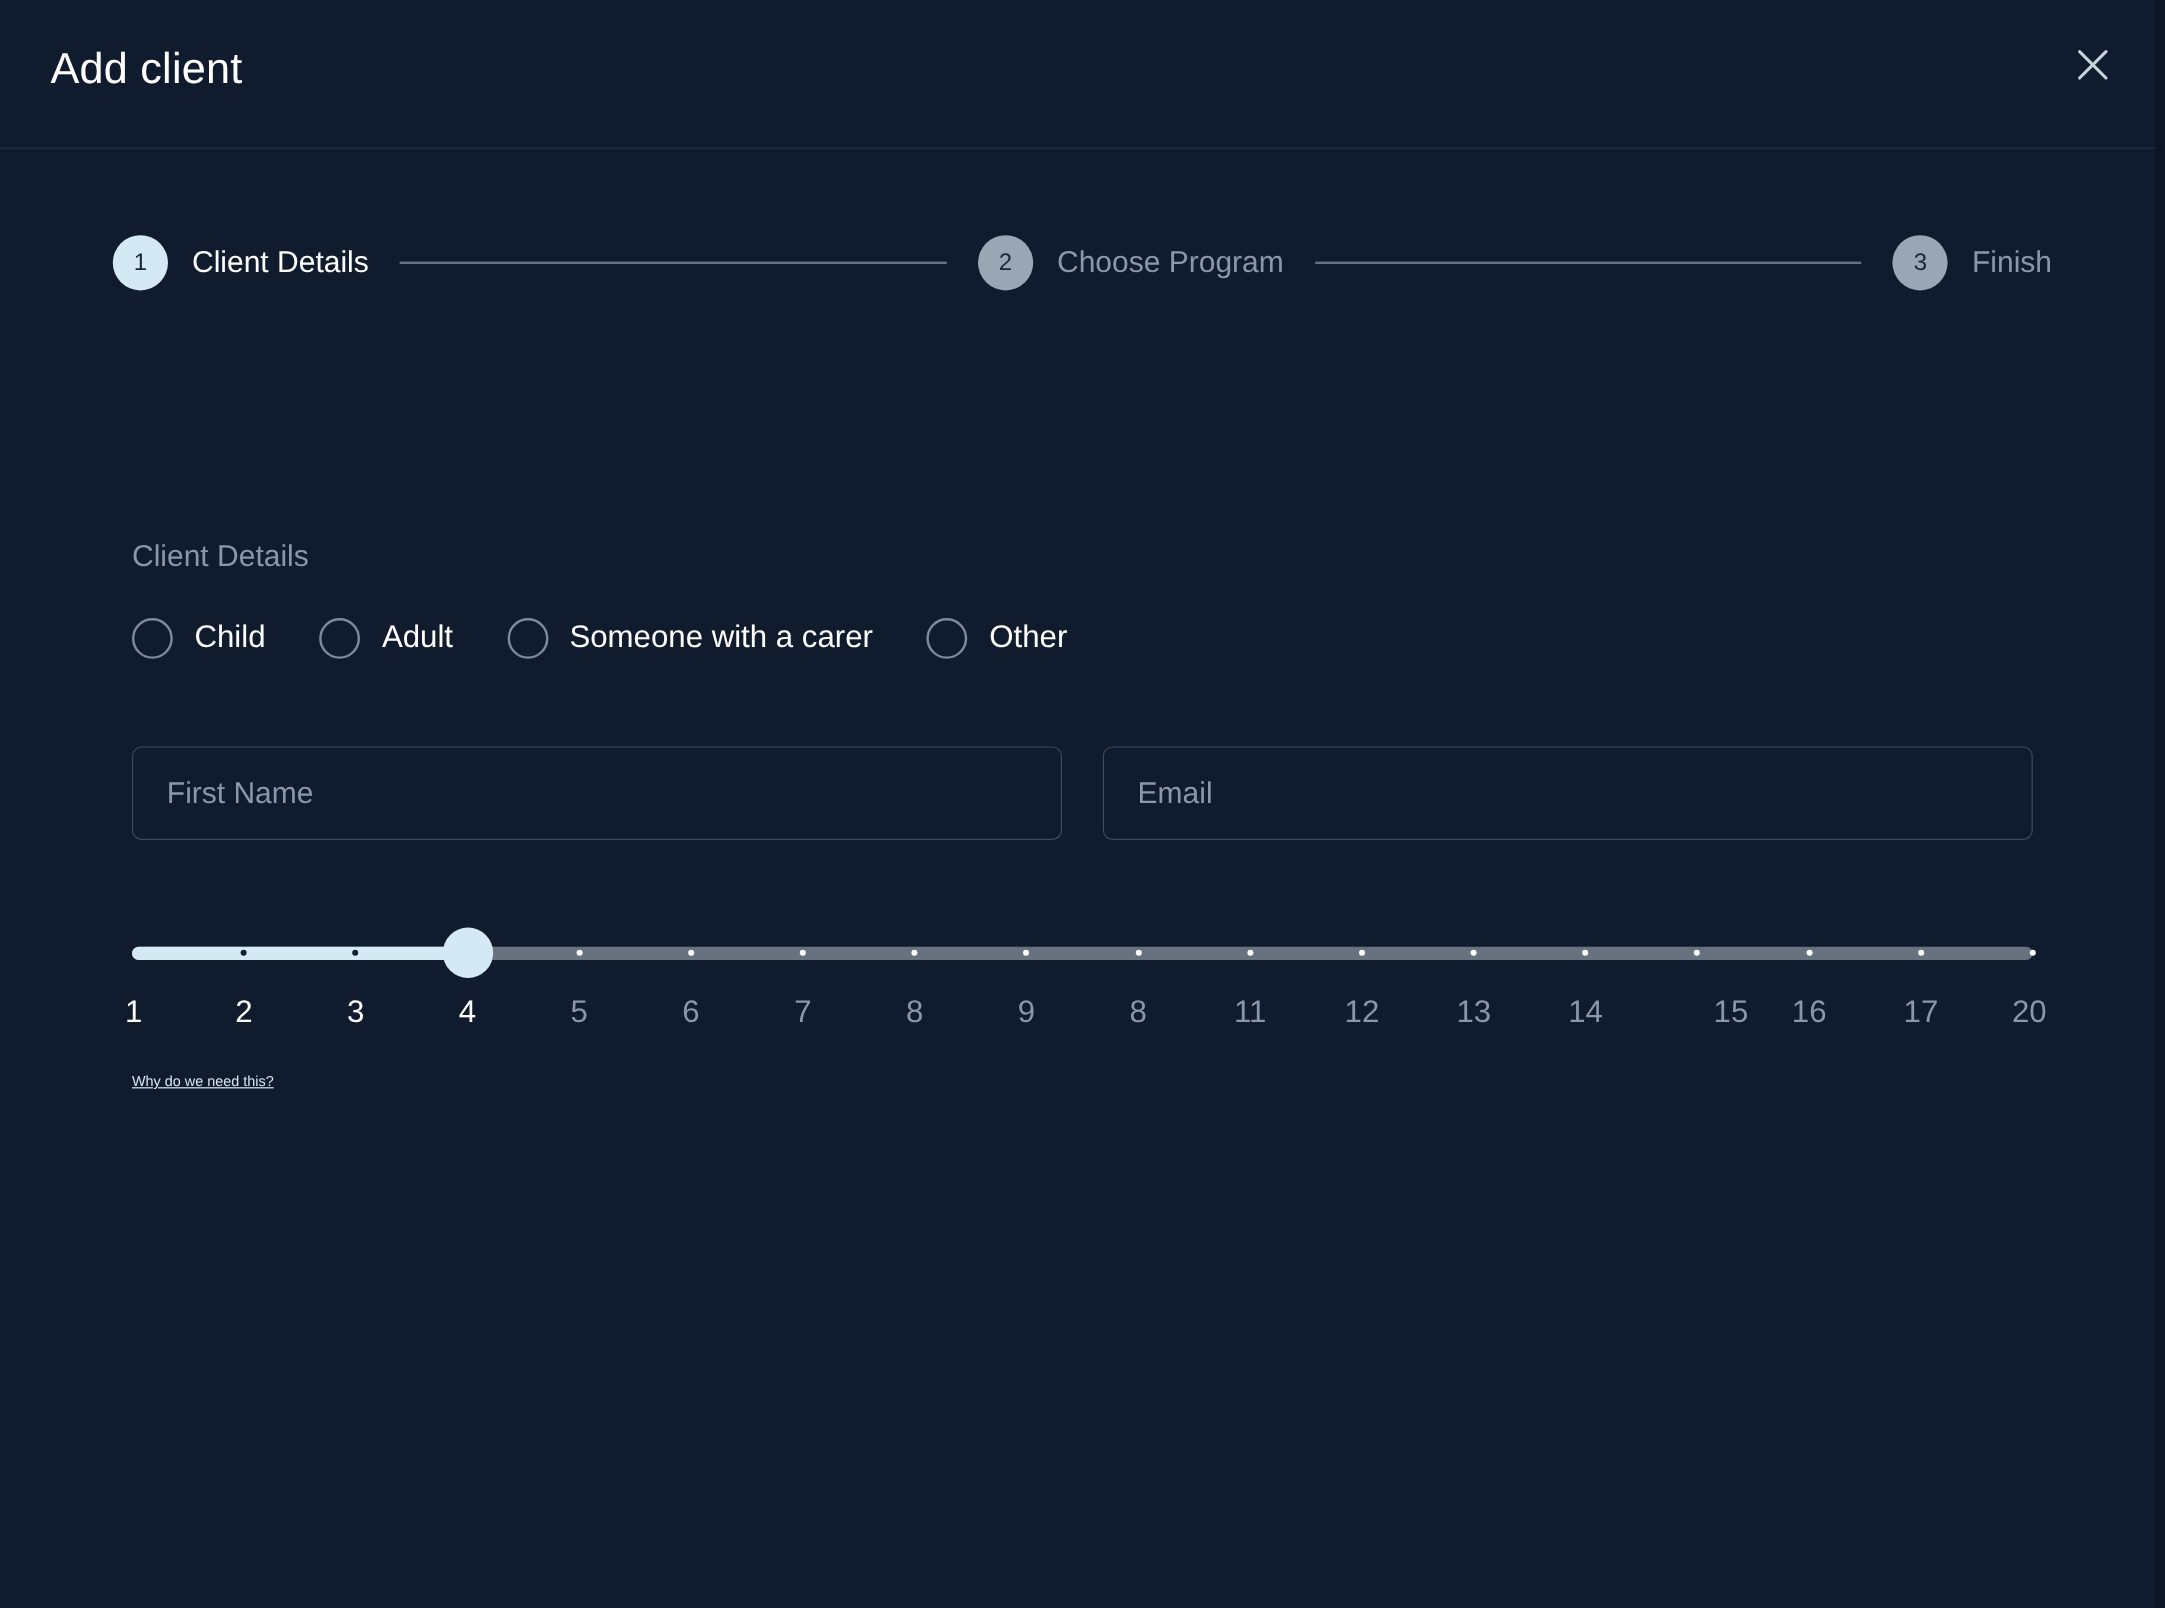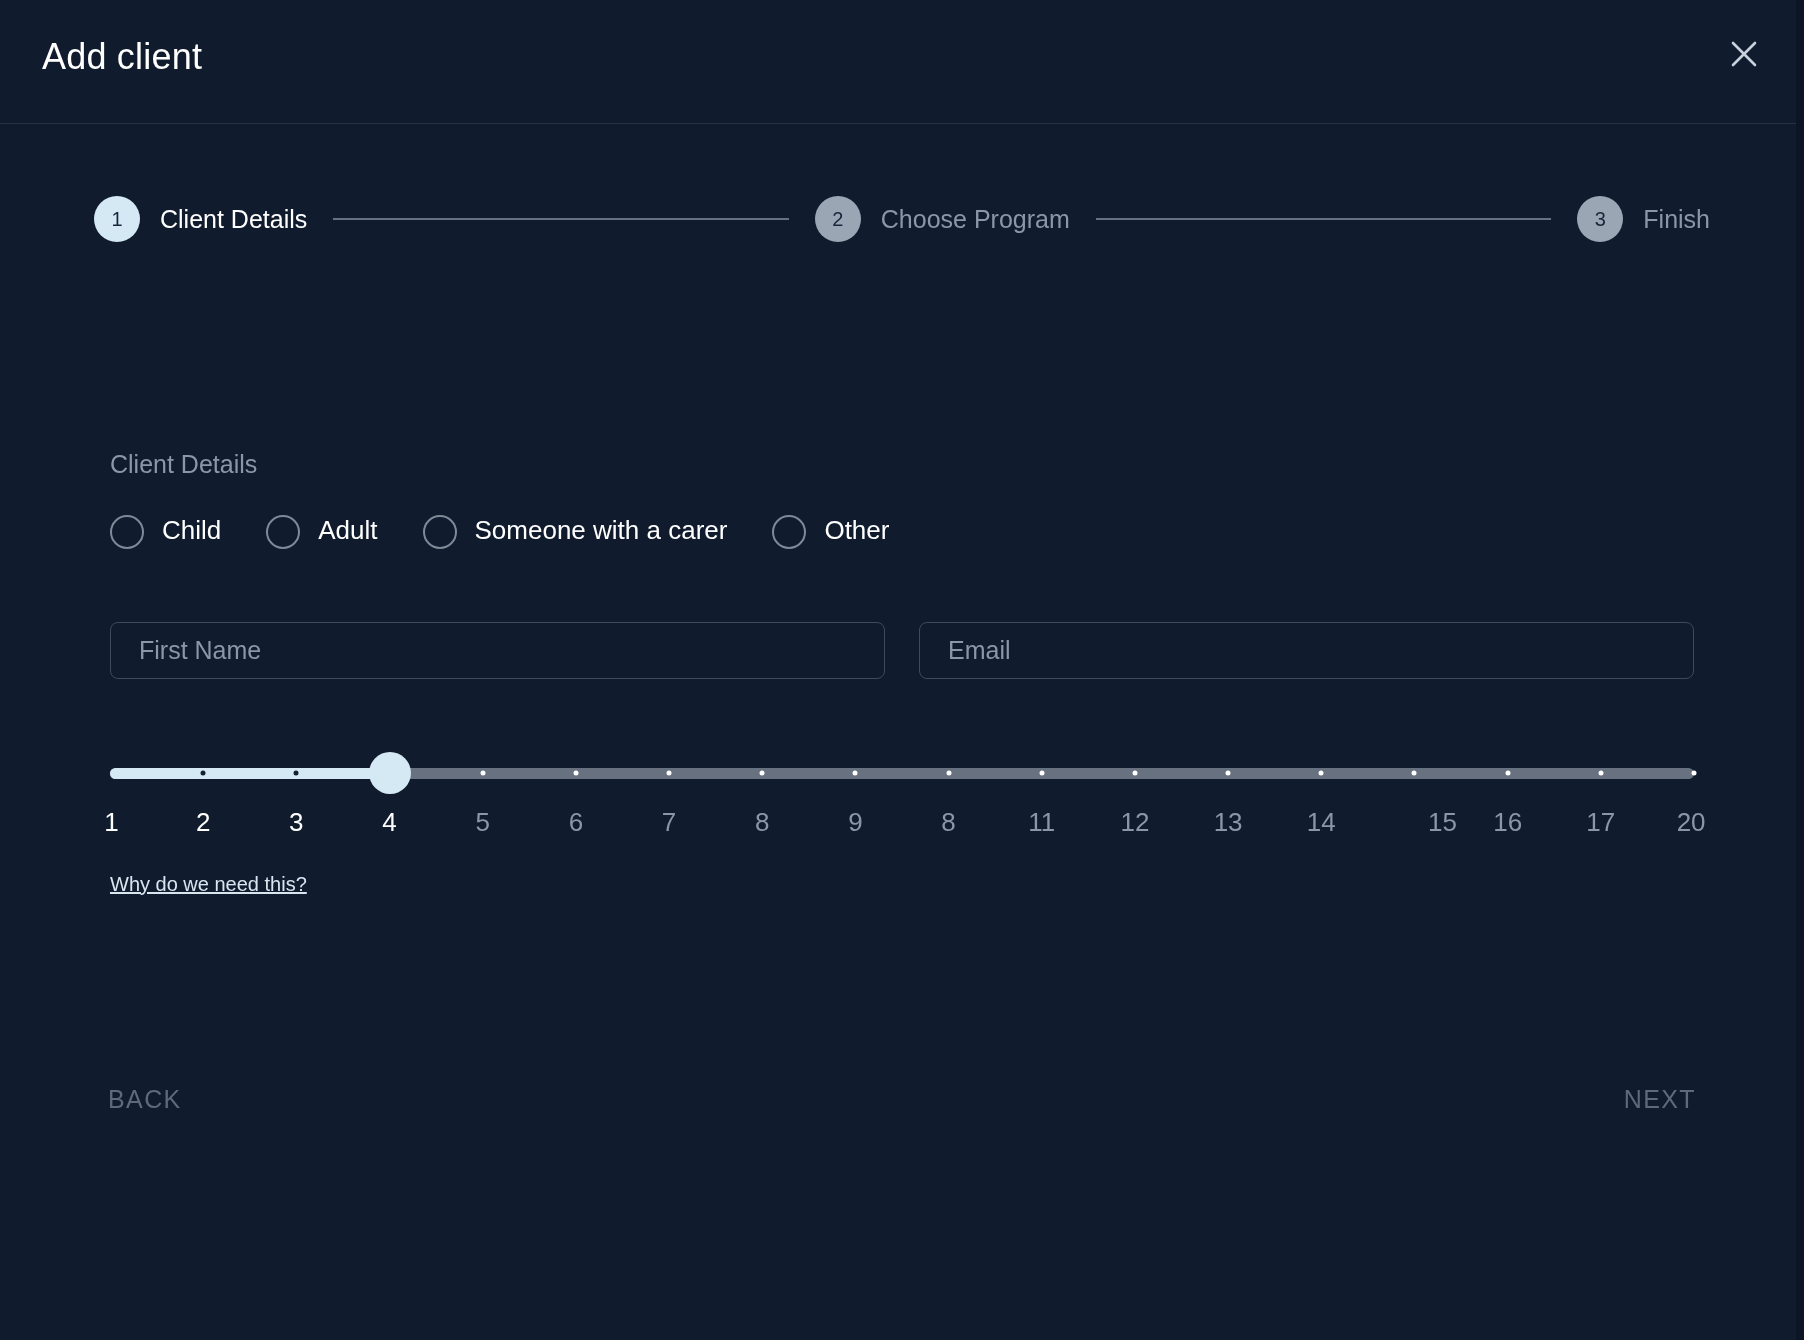--- a/index.html
+++ b/index.html
@@ -131,21 +131,21 @@
   }
 
   
   .input-row {
     display: flex;
     gap: 34px;
     margin-bottom: 74px;
   }
   .text-input {
     flex: 1 1 0;
-    height: 57px;
+    height: 78px;
     border: 1px solid #3b4a5e;
     border-radius: 8px;
     background: transparent;
     color: #ffffff;
     font-size: 25px;
     font-family: "Liberation Sans", sans-serif;
     padding: 0 28px;
     outline: none;
   }
   .text-input::placeholder { color: #8b97a6; }
@@ -203,21 +203,21 @@
     font-size: 26px;
     top: 0;
     white-space: nowrap;
   }
   .slider-label.sel { color: #ffffff; }
   .slider-label.unsel { color: #8b97a6; }
 
   .help-link {
     display: inline-block;
     margin-top: 24px;
-    font-size: 20px;
+    font-size: 12px;
     color: #d8e6f0;
     text-decoration: underline;
     cursor: pointer;
   }
 
   
   .modal-footer {
     position: absolute;
     left: 104px;
     right: 104px;
@@ -356,20 +356,16 @@
           <div class="slider-label unsel" style="left: 88.2353%;">16</div>
           <div class="slider-label unsel" style="left: 94.1176%;">17</div>
           <div class="slider-label unsel" style="left: 100%; transform: translateX(-60%);">20</div>
         </div>
     </div>
 
     <a class="help-link">Why do we need this?</a>
 
   </div>
 
-  <div class="modal-footer">
-    <button class="footer-btn">BACK</button>
-    <button class="footer-btn">NEXT</button>
-  </div>
 
   <div class="right-edge"></div>
 
 </div>
 
 </body></html>

